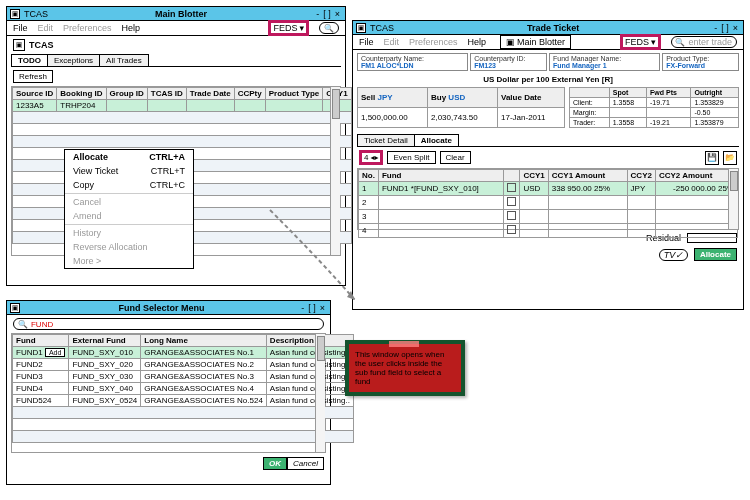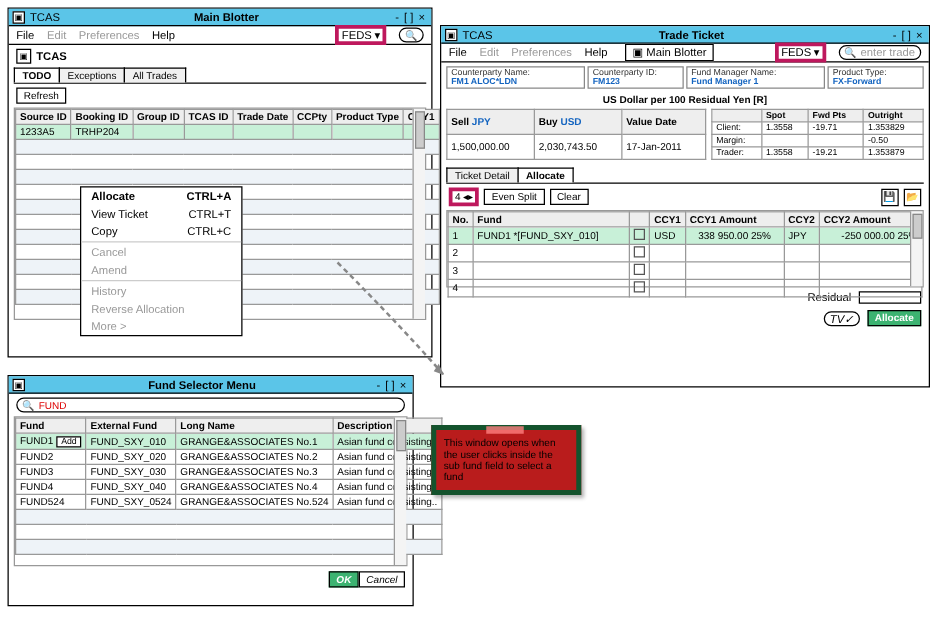--- a/index.html
+++ b/index.html
@@ -208,21 +208,21 @@
       </div>
     <div class="fieldbox" style="flex:1.2">
         <div class="lbl">Fund Manager Name:</div>
         <div class="val">Fund Manager 1</div>
       </div>
     <div class="fieldbox" style="flex:0.8">
         <div class="lbl">Product Type:</div>
         <div class="val">FX-Forward</div>
       </div>
   </div>
-  <div style="text-align:center; font-size:8px; font-weight:bold; padding:1px;">US Dollar per 100 Residual Yen  [R]</div>
+  <div style="text-align:center; font-size:8px; font-weight:bold; padding:1px;">US Dollar per 100 External Yen  [R]</div>
   <div style="display:flex; gap:4px; padding:2px 4px;">
     <table style="width:55%;">
       <tbody>
           <tr>
         <th><span>Sell</span> <span style="color:#1565c0">JPY</span></th>
         <th><span>Buy</span> <span style="color:#1565c0">USD</span></th>
         <th>Value Date</th>
       </tr>
       <tr>
         <td>1,500,000.00</td>
@@ -282,21 +282,21 @@
             <th style="width:28px">CCY1</th>
         <th>CCY1 Amount</th>
             <th style="width:28px">CCY2</th>
             <th>CCY2 Amount</th>
       </tr>
       <tr class="hl">
         <td>1</td>
             <td>FUND1 *[FUND_SXY_010]</td>
         <td><span class="chk"></span></td>
         <td>USD</td>
-            <td style="text-align:center"><span>338 950.00 25%</span></td>
+            <td style="text-align:left"><span>338 950.00 25%</span></td>
         <td>JPY</td>
             <td style="text-align:right"><span>-250 000.00 25%</span></td>
       </tr>
       <tr>
             <td>2</td>
             <td></td>
             <td><span class="chk"></span></td>
             <td></td>
             <td></td>
             <td></td>

